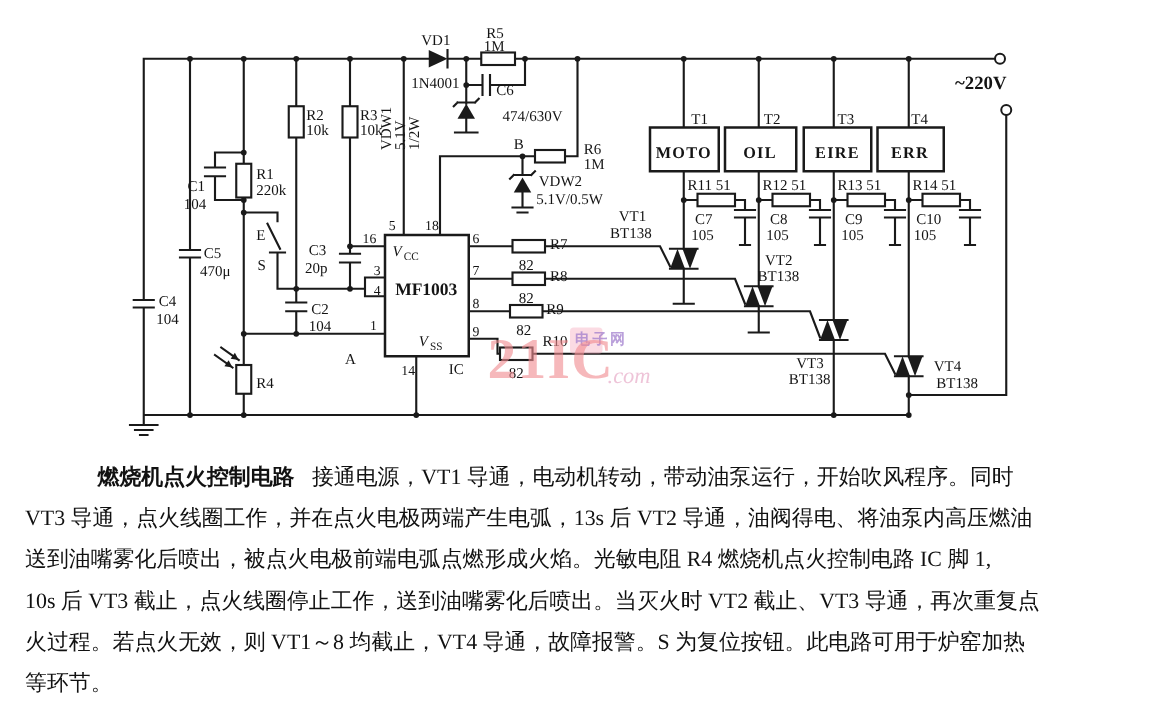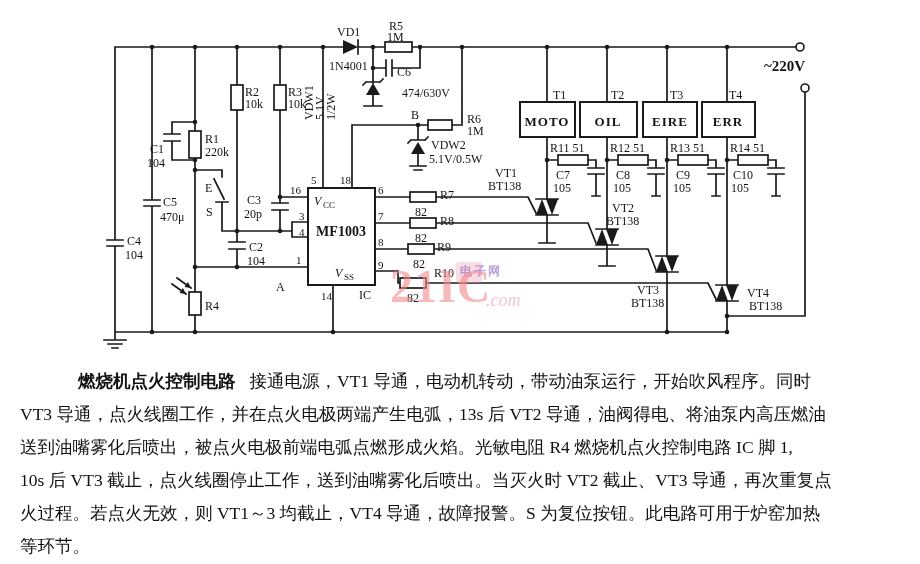--- a/index.html
+++ b/index.html
@@ -270,17 +270,17 @@
 </div>
 
 
 <div class="desc">
   <div class="line line1">
     <span class="desc-title">燃烧机点火控制电路</span><span>接通电源，VT1 导通，电动机转动，带动油泵运行，开始吹风程序。同时</span>
   </div>
   <div class="line">VT3 导通，点火线圈工作，并在点火电极两端产生电弧，13s 后 VT2 导通，油阀得电、将油泵内高压燃油</div>
   <div class="line">送到油嘴雾化后喷出，被点火电极前端电弧点燃形成火焰。光敏电阻 R4 燃烧机点火控制电路 IC 脚 1,</div>
   <div class="line">10s 后 VT3 截止，点火线圈停止工作，送到油嘴雾化后喷出。当灭火时 VT2 截止、VT3 导通，再次重复点</div>
-  <div class="line">火过程。若点火无效，则 VT1～3 均截止，VT4 导通，故障报警。S 为复位按钮。此电路可用于炉窑加热</div>
+  <div class="line">火过程。若点火无效，则 VT1～8 均截止，VT4 导通，故障报警。S 为复位按钮。此电路可用于炉窑加热</div>
   <div class="line">等环节。</div>
 </div>
 
 </div>
 
 </body></html>

